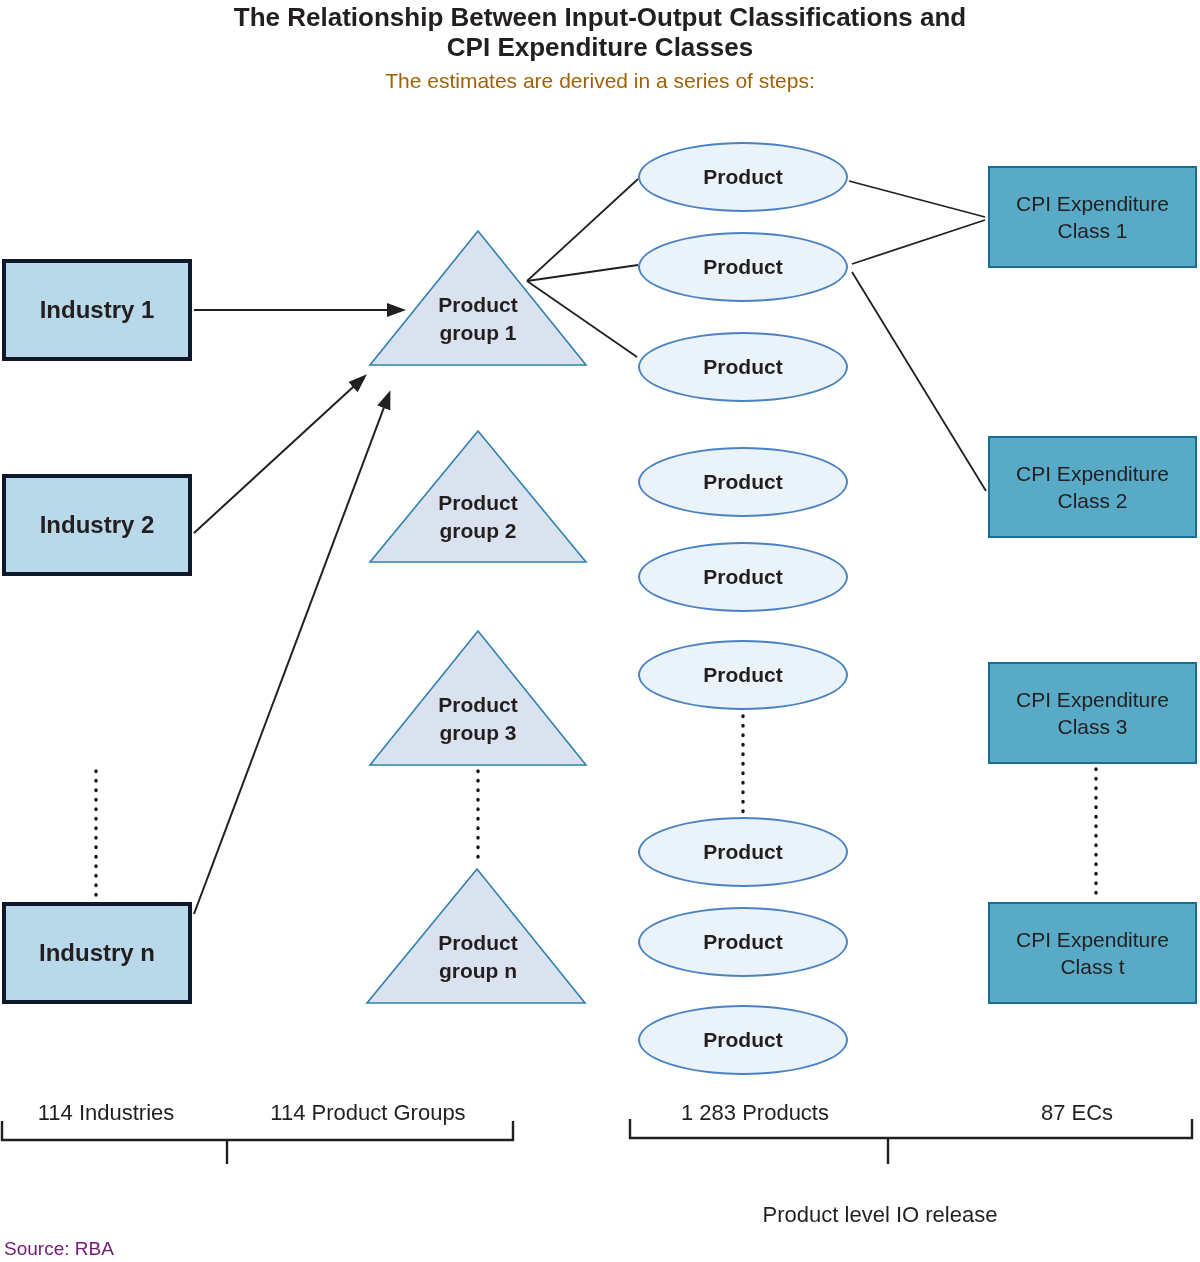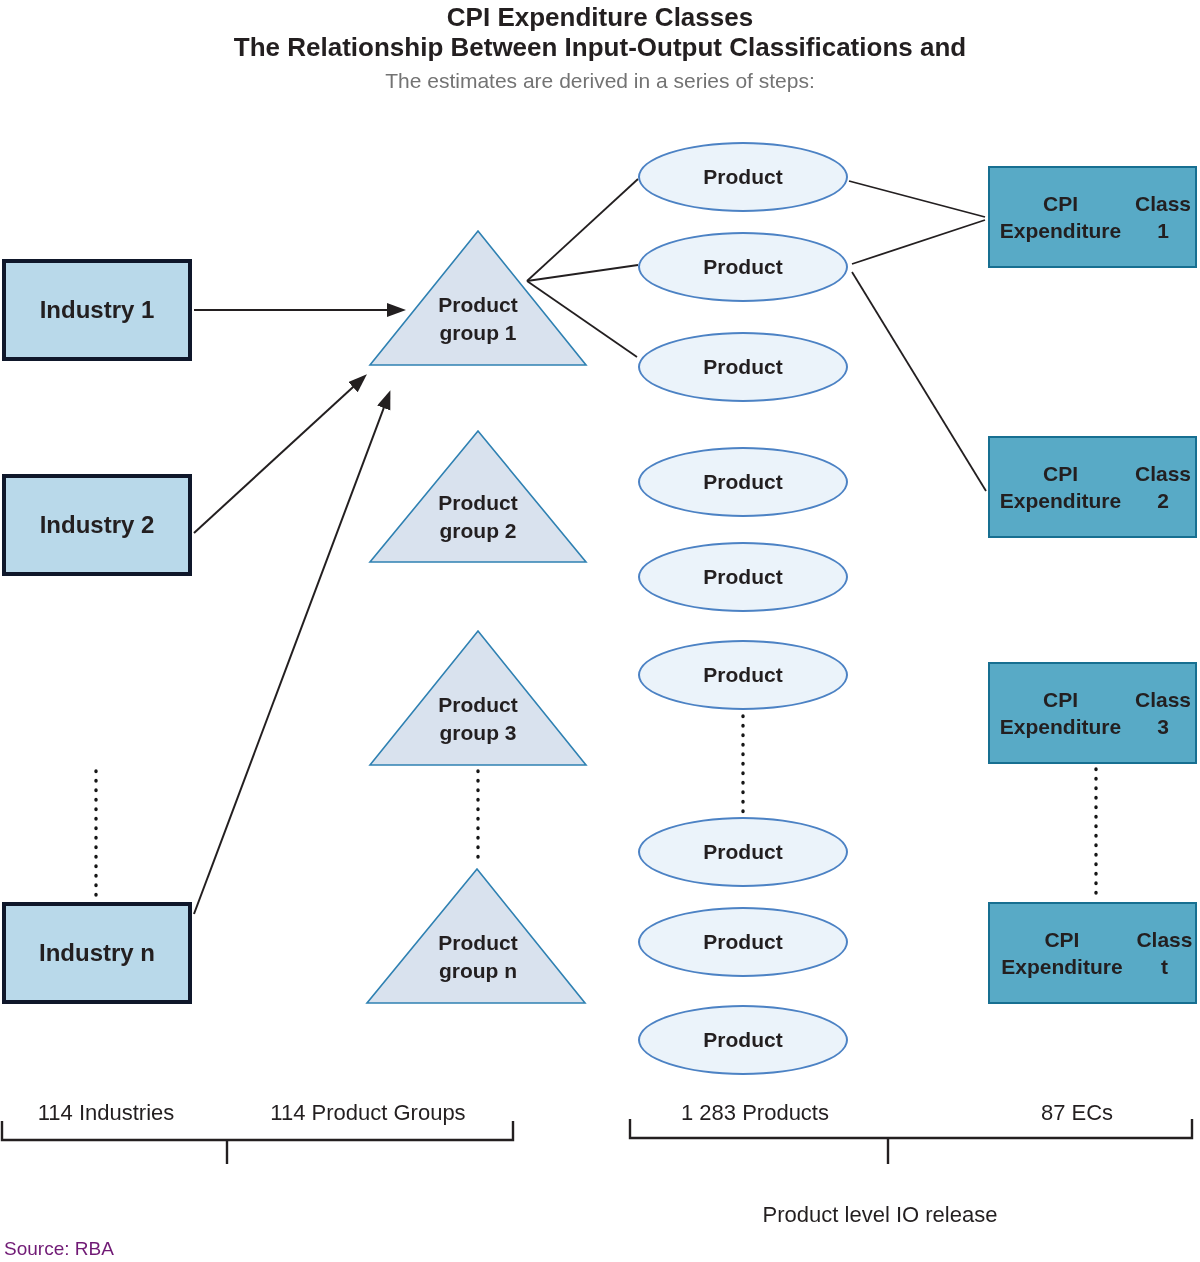--- a/index.html
+++ b/index.html
@@ -1,43 +1,43 @@
 <!DOCTYPE html>
 <html><head>
 <meta charset="utf-8">
 <style>
   html,body{margin:0;padding:0;background:#ffffff;}
   body{font-family:"Liberation Sans", sans-serif;color:#231f20;}
   .canvas{position:relative;width:1200px;height:1262px;background:#ffffff;overflow:hidden;}
   .abs{position:absolute;}
   .title-block{left:0;top:2px;width:1200px;text-align:center;}
   .title-line{font-size:26px;font-weight:bold;line-height:30px;color:#231f20;}
-  .subtitle{font-size:21px;line-height:26px;margin-top:6px;color:#737373;}
+  .subtitle{font-size:21px;line-height:26px;margin-top:6px;color:#a16207;}
   .svg-layer{left:0;top:0;width:1200px;height:1262px;}
   .node{display:flex;align-items:center;justify-content:center;text-align:center;box-sizing:border-box;}
   .box-industry{left:2px;width:190px;height:102px;background:#b9d9ea;border:4px solid #0f172a;
     font-size:24px;font-weight:bold;}
   .ellipse{left:638px;width:210px;height:70px;background:#ebf3fa;border:2px solid #4c82c4;
     border-radius:50%;font-size:21px;font-weight:bold;}
   .box-cpi{left:988px;width:209px;height:102px;background:#58aac6;border:2px solid #176f91;
-    font-size:21px;font-weight:bold;line-height:27px;}
+    font-size:21px;font-weight:normal;line-height:27px;flex-direction:column;}
   .tri-label{left:393px;width:170px;text-align:center;font-size:21px;font-weight:bold;line-height:28px;}
   .count-label{top:1100px;font-size:22px;text-align:center;}
   .bracket-label{top:1166px;font-size:22px;text-align:center;}
   .source-line{left:4px;top:1238px;font-size:19px;color:#701a75;}
   .two-line span{display:block;}
 </style>
 </head>
 <body>
 
 <div class="canvas">
 
   <div class="abs title-block">
+    <div class="title-line">The Relationship Between Input-Output Classifications and</div>
     <div class="title-line">CPI Expenditure Classes</div>
-    <div class="title-line">The Relationship Between Input-Output Classifications and</div>
     <div class="subtitle">The estimates are derived in a series of steps:</div>
   </div>
 
   <svg class="abs svg-layer" width="1200" height="1262" viewBox="0 0 1200 1262">
     <defs>
       <marker id="arrow" markerUnits="userSpaceOnUse" markerWidth="20" markerHeight="16" refX="15" refY="7" orient="auto">
         <polygon points="0,0 19,7 0,14" fill="#231f20"></polygon>
       </marker>
     </defs>
 

